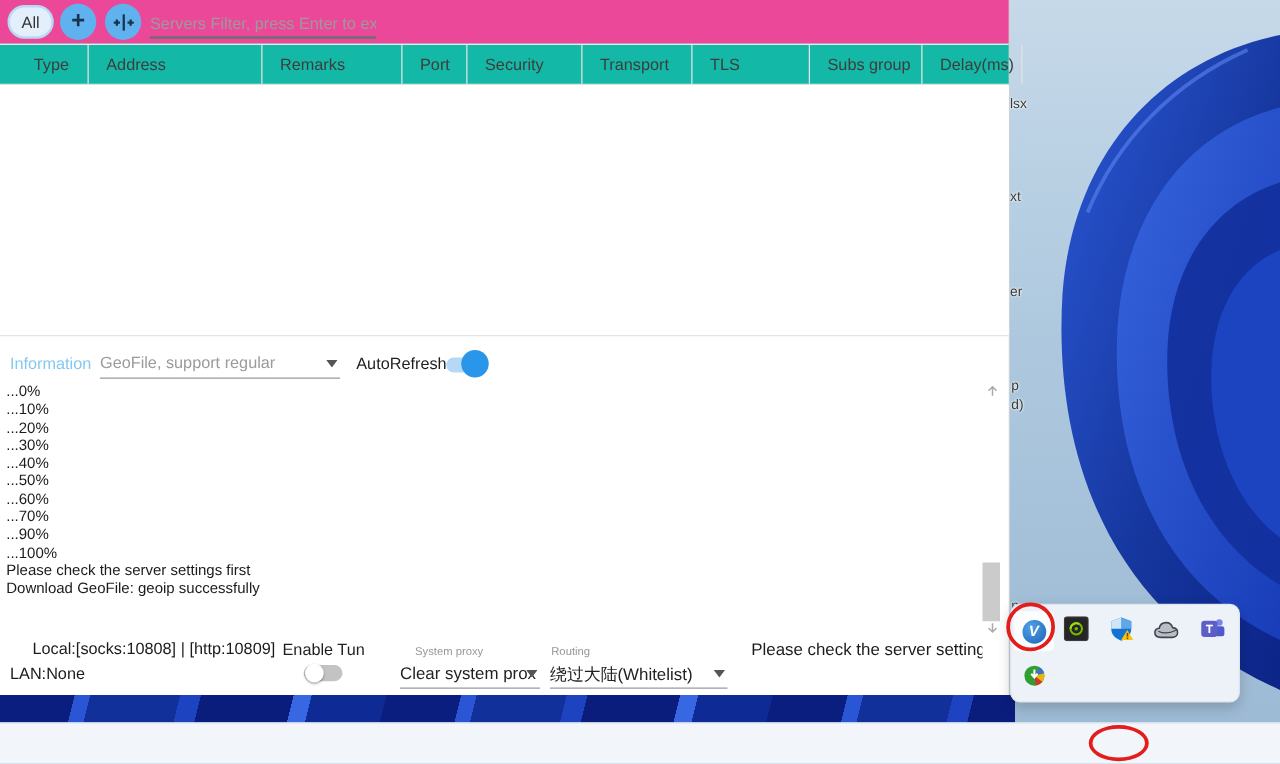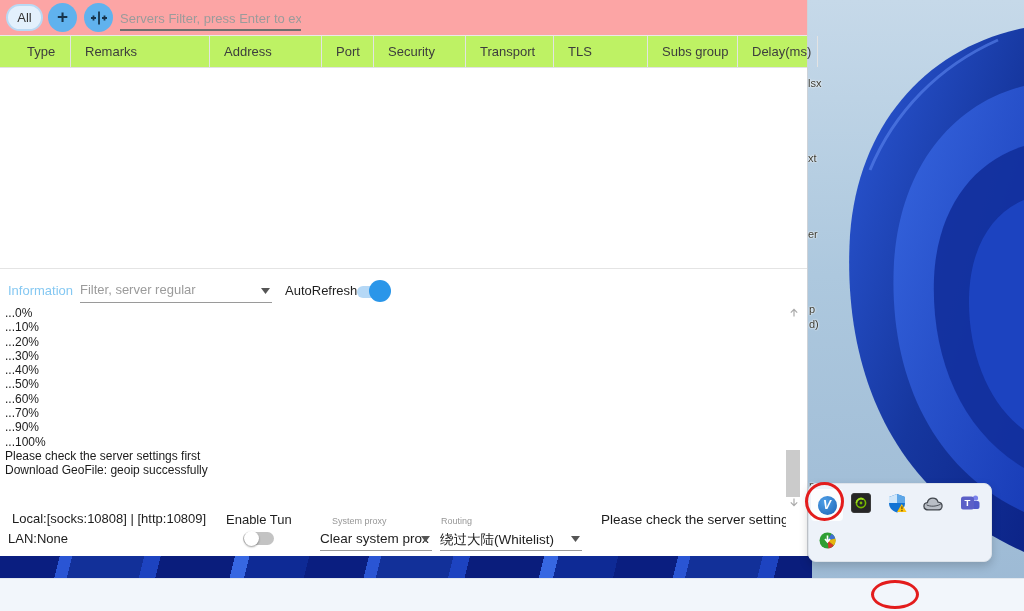--- a/index.html
+++ b/index.html
@@ -16,34 +16,34 @@
       #0a1e80 0 58px,#2a55d4 58px 70px,#123099 70px 140px,#1d43c0 140px 156px,
       #0a1d7c 156px 228px,#3767e2 228px 242px,#0e2a95 242px 300px); }
 
   .desk-frag { position:absolute; font-size:11px; color:#3a3a32;
     text-shadow:0 0 2px #fff,0 0 2px #fff; }
 
   
   .app { position:absolute; left:0; top:0; width:808px; height:556px;
          background:#fff; border-right:1px solid #cdd2d8; }
 
-  .toolbar { position:absolute; left:0; top:0; width:100%; height:35px; background:#fca5a5; }
+  .toolbar { position:absolute; left:0; top:0; width:100%; height:35px; background:#ec4899; }
   .btn-all { position:absolute; left:6px; top:4px; width:37px; height:27px; border-radius:14px;
     background:#e3f0fc; border:2px solid #b9d9f4; color:#333; font-size:13px;
     display:flex; align-items:center; justify-content:center; cursor:default; }
   .btn-circle { position:absolute; top:3px; width:29px; height:29px; border-radius:50%;
     background:#60b2ee; color:#17344c; display:flex; align-items:center; justify-content:center; }
   .btn-add { left:48px; font-size:19px; font-weight:bold; padding-bottom:2px; }
   .btn-cols { left:84px; }
   .filter-main { position:absolute; left:120px; top:7px; width:181px; height:24px;
     border:none; outline:none; background:transparent; border-bottom:2px solid #6e6e6e;
     font-size:13px; color:#222; font-family:"Liberation Sans",sans-serif; }
   input::placeholder { color:#9b9b9b; }
 
-  .thead { position:absolute; left:0; top:35px; width:100%; height:33px; background:#bef264;
+  .thead { position:absolute; left:0; top:35px; width:100%; height:33px; background:#14b8a6;
     border-top:1px solid #e9e9e9; border-bottom:1px solid #e2e2e2; display:flex; }
   .hcell { flex:none; display:flex; align-items:center; padding-left:14px;
     border-right:1px solid #e3e3e3; font-size:13px; color:#3d3d3d; overflow:hidden; white-space:nowrap; }
   .hcell:nth-child(1){ width:71px; padding-left:27px; }
   .hcell:nth-child(2){ width:139px; }
   .hcell:nth-child(3){ width:112px; }
   .hcell:nth-child(4){ width:52px; }
   .hcell:nth-child(5){ width:92px; }
   .hcell:nth-child(6){ width:88px; }
   .hcell:nth-child(7){ width:94px; }
@@ -77,21 +77,21 @@
   .log { position:absolute; left:5px; top:306px; width:775px; height:198px;
     font-size:12px; line-height:14.3px; color:#1b1b1b; overflow:hidden; }
 
   .vscroll { position:absolute; left:786px; top:305px; width:15px; height:203px; }
   .vscroll .arr { position:absolute; left:1px; width:13px; height:12px; display:flex;
     align-items:center; justify-content:center; }
   .vscroll .arr.up { top:2px; } .vscroll .arr.down { bottom:0; }
   .vscroll .thumb { position:absolute; left:0; top:145px; width:14px; height:47px; background:#cbcbcb; }
 
   
-  .st-local { position:absolute; left:12px; top:511px; font-size:13px; color:#1c1c1c; }
+  .st-local { position:absolute; left:26px; top:511px; font-size:13px; color:#1c1c1c; }
   .st-lan   { position:absolute; left:8px; top:531px; font-size:13px; color:#1c1c1c; }
   .lbl-tun  { position:absolute; left:226px; top:512px; font-size:13px; color:#1f1f1f; }
   .mini-lbl { position:absolute; font-size:9px; color:#979797; }
   .lbl-sysproxy { left:332px; top:516px; }
   .lbl-routing  { left:441px; top:516px; }
   .combo-sysproxy { left:320px; top:527px; width:112px; }
   .combo-routing  { left:440px; top:527px; width:142px; }
   .combo-sysproxy .val, .combo-routing .val { padding-top:4px; font-size:13.5px; }
   .st-msg { position:absolute; left:601px; top:512px; font-size:13.5px; color:#1c1c1c; width:185px;
     white-space:nowrap; overflow:hidden; }
@@ -168,37 +168,37 @@
         <svg width="18" height="18" viewBox="0 0 18 18">
           <rect x="8.1" y="2.5" width="1.8" height="13" fill="#17344c"></rect>
           <path d="M1 9 h5 M3.5 6.5 v5 M12 9 h5 M14.5 6.5 v5" stroke="#17344c" stroke-width="1.8" fill="none"></path>
         </svg>
       </div>
       <input class="filter-main" placeholder="Servers Filter, press Enter to exe" style="">
     </div>
 
     <div class="thead">
         <div class="hcell">Type</div>
+        <div class="hcell">Address</div>
         <div class="hcell">Remarks</div>
-        <div class="hcell">Address</div>
         <div class="hcell">Port</div>
         <div class="hcell">Security</div>
         <div class="hcell">Transport</div>
         <div class="hcell">TLS</div>
         <div class="hcell">Subs group</div>
         <div class="hcell">Delay(ms)</div>
       </div>
 
     <div class="tbody"></div>
     <div class="pane-divider"></div>
 
     <div class="tab-info">Information</div>
 
     <div class="combo combo-logfilter">
-      <div class="val ph">Filter, server regular</div>
+      <div class="val ph">GeoFile, support regular</div>
       <svg class="caret" width="9" height="6" viewBox="0 0 9 6">
         <path d="M0 0 h9 L4.5 6 Z" fill="#555"></path>
         </svg>
     </div>
 
     <div class="lbl-autorefresh">AutoRefresh</div>
     <div class="toggle tg-autorefresh">
       <div class="track"></div>
       <div class="knob"></div>
     </div>

